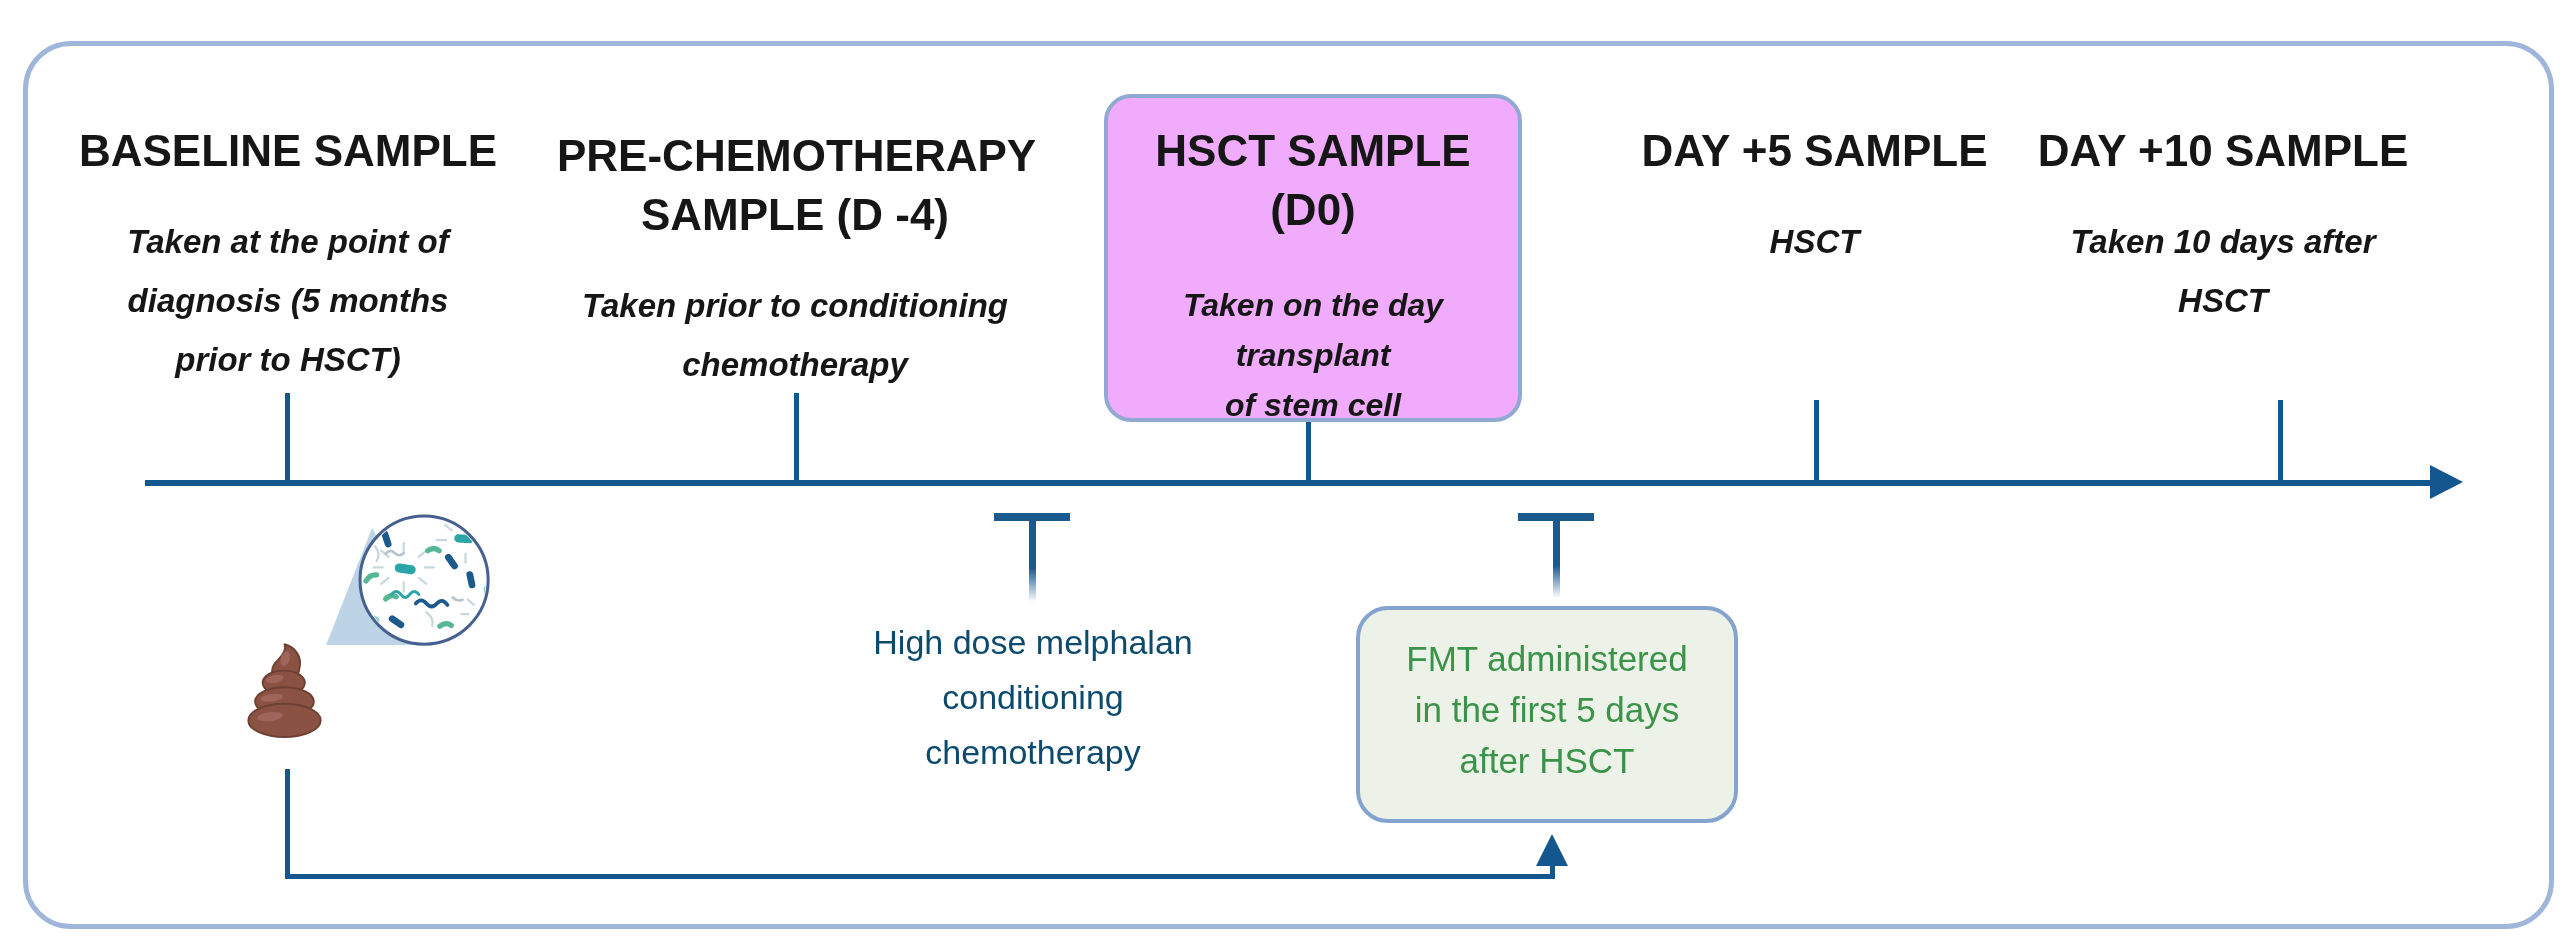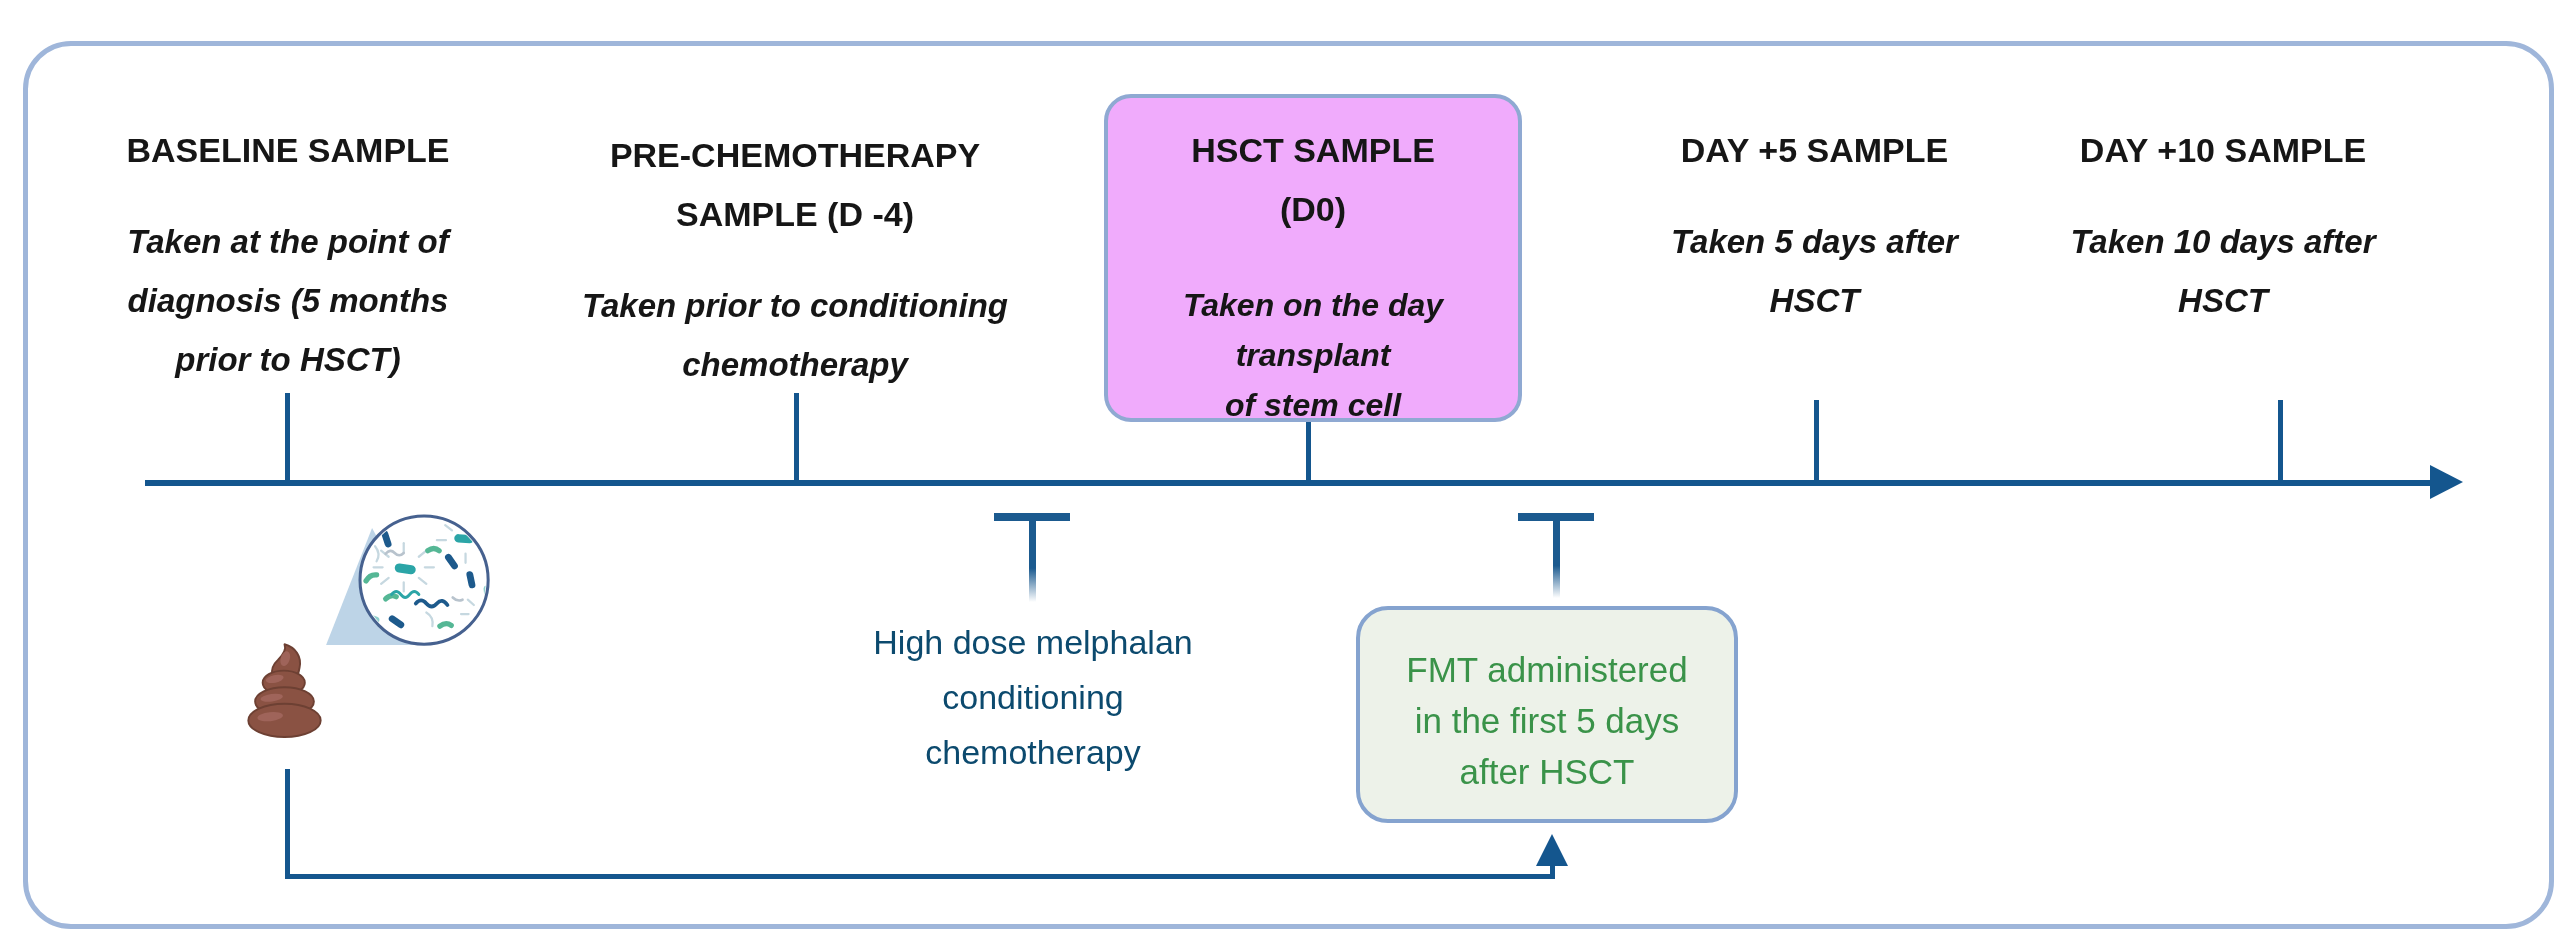--- a/index.html
+++ b/index.html
@@ -6,21 +6,21 @@
   #stage{
     position:relative;width:2576px;height:948px;background:#ffffff;overflow:hidden;
     font-family:"Liberation Sans","DejaVu Sans",sans-serif;color:#111111;
   }
   .frame{
     position:absolute;left:22.7px;top:41px;width:2531px;height:888px;
     border:5.3px solid #9fb6da;border-radius:48px;box-sizing:border-box;background:#ffffff;
   }
   .line{white-space:nowrap;}
   .col{position:absolute;text-align:center;}
-  .col-title{font-size:34px;line-height:59px;font-weight:700;color:#161616;}
+  .col-title{font-size:44px;line-height:59px;font-weight:700;color:#161616;}
   .col-desc{font-size:33px;line-height:59px;font-weight:600;font-style:italic;color:#161616;margin-top:32px;}
   .hsct-box{
     position:absolute;left:1104px;top:94px;width:418px;height:328px;box-sizing:border-box;
     background:#f0abfc;border:4.5px solid #8fa9d2;border-radius:27px;text-align:center;
   }
   .hsct-box .col-title{margin-top:22.7px;}
   .hsct-box .col-desc{font-size:32px;line-height:50px;margin-top:41px;}
   .axis{position:absolute;left:145px;top:480px;width:2288px;height:6px;background:#14568e;}
   .axis-head{
     position:absolute;left:2430px;top:465px;width:0;height:0;
@@ -29,21 +29,21 @@
   .tick{position:absolute;width:5.3px;background:#14568e;}
   .tbar{position:absolute;background:#1b5a8f;}
   .tstem{position:absolute;width:6.8px;background:linear-gradient(#1b5a8f 62%,rgba(27,90,143,0));}
   .chemo-note{
     position:absolute;left:805px;top:615px;width:456px;text-align:center;
     font-size:34px;line-height:55px;color:#0c4a6e;font-weight:400;
   }
   .fmt-box{
     position:absolute;left:1356px;top:606px;width:382px;height:217px;box-sizing:border-box;
     background:#edf2e9;border:4.5px solid #85a3cf;border-radius:32px;text-align:center;
-    font-size:35px;line-height:51px;color:#3a9349;padding-top:34px;
+    font-size:35px;line-height:51px;color:#3a9349;padding-top:23px;
   }
   .fb{position:absolute;background:#14568e;}
   .fb-head{
     position:absolute;left:1536px;top:834px;width:0;height:0;
     border-left:16px solid transparent;border-right:16px solid transparent;border-bottom:32px solid #14568e;
   }
   svg{position:absolute;display:block;}
 </style>
 </head>
 <body>
@@ -93,21 +93,20 @@
       <div class="line">transplant</div>
       <div class="line">of stem cell</div>
     </div>
   </div>
 
   <div class="col" style="left:1584px;top:121px;width:461px;">
     <div class="col-title">
       <div class="line">DAY +5 SAMPLE</div>
     </div>
     <div class="col-desc">
-      <div class="line">Taken 5 days after</div>
       <div class="line">HSCT</div>
     </div>
   </div>
 
   <div class="col" style="left:1992px;top:121px;width:462px;">
     <div class="col-title">
       <div class="line">DAY +10 SAMPLE</div>
     </div>
     <div class="col-desc">
       <div class="line">Taken 10 days after</div>

